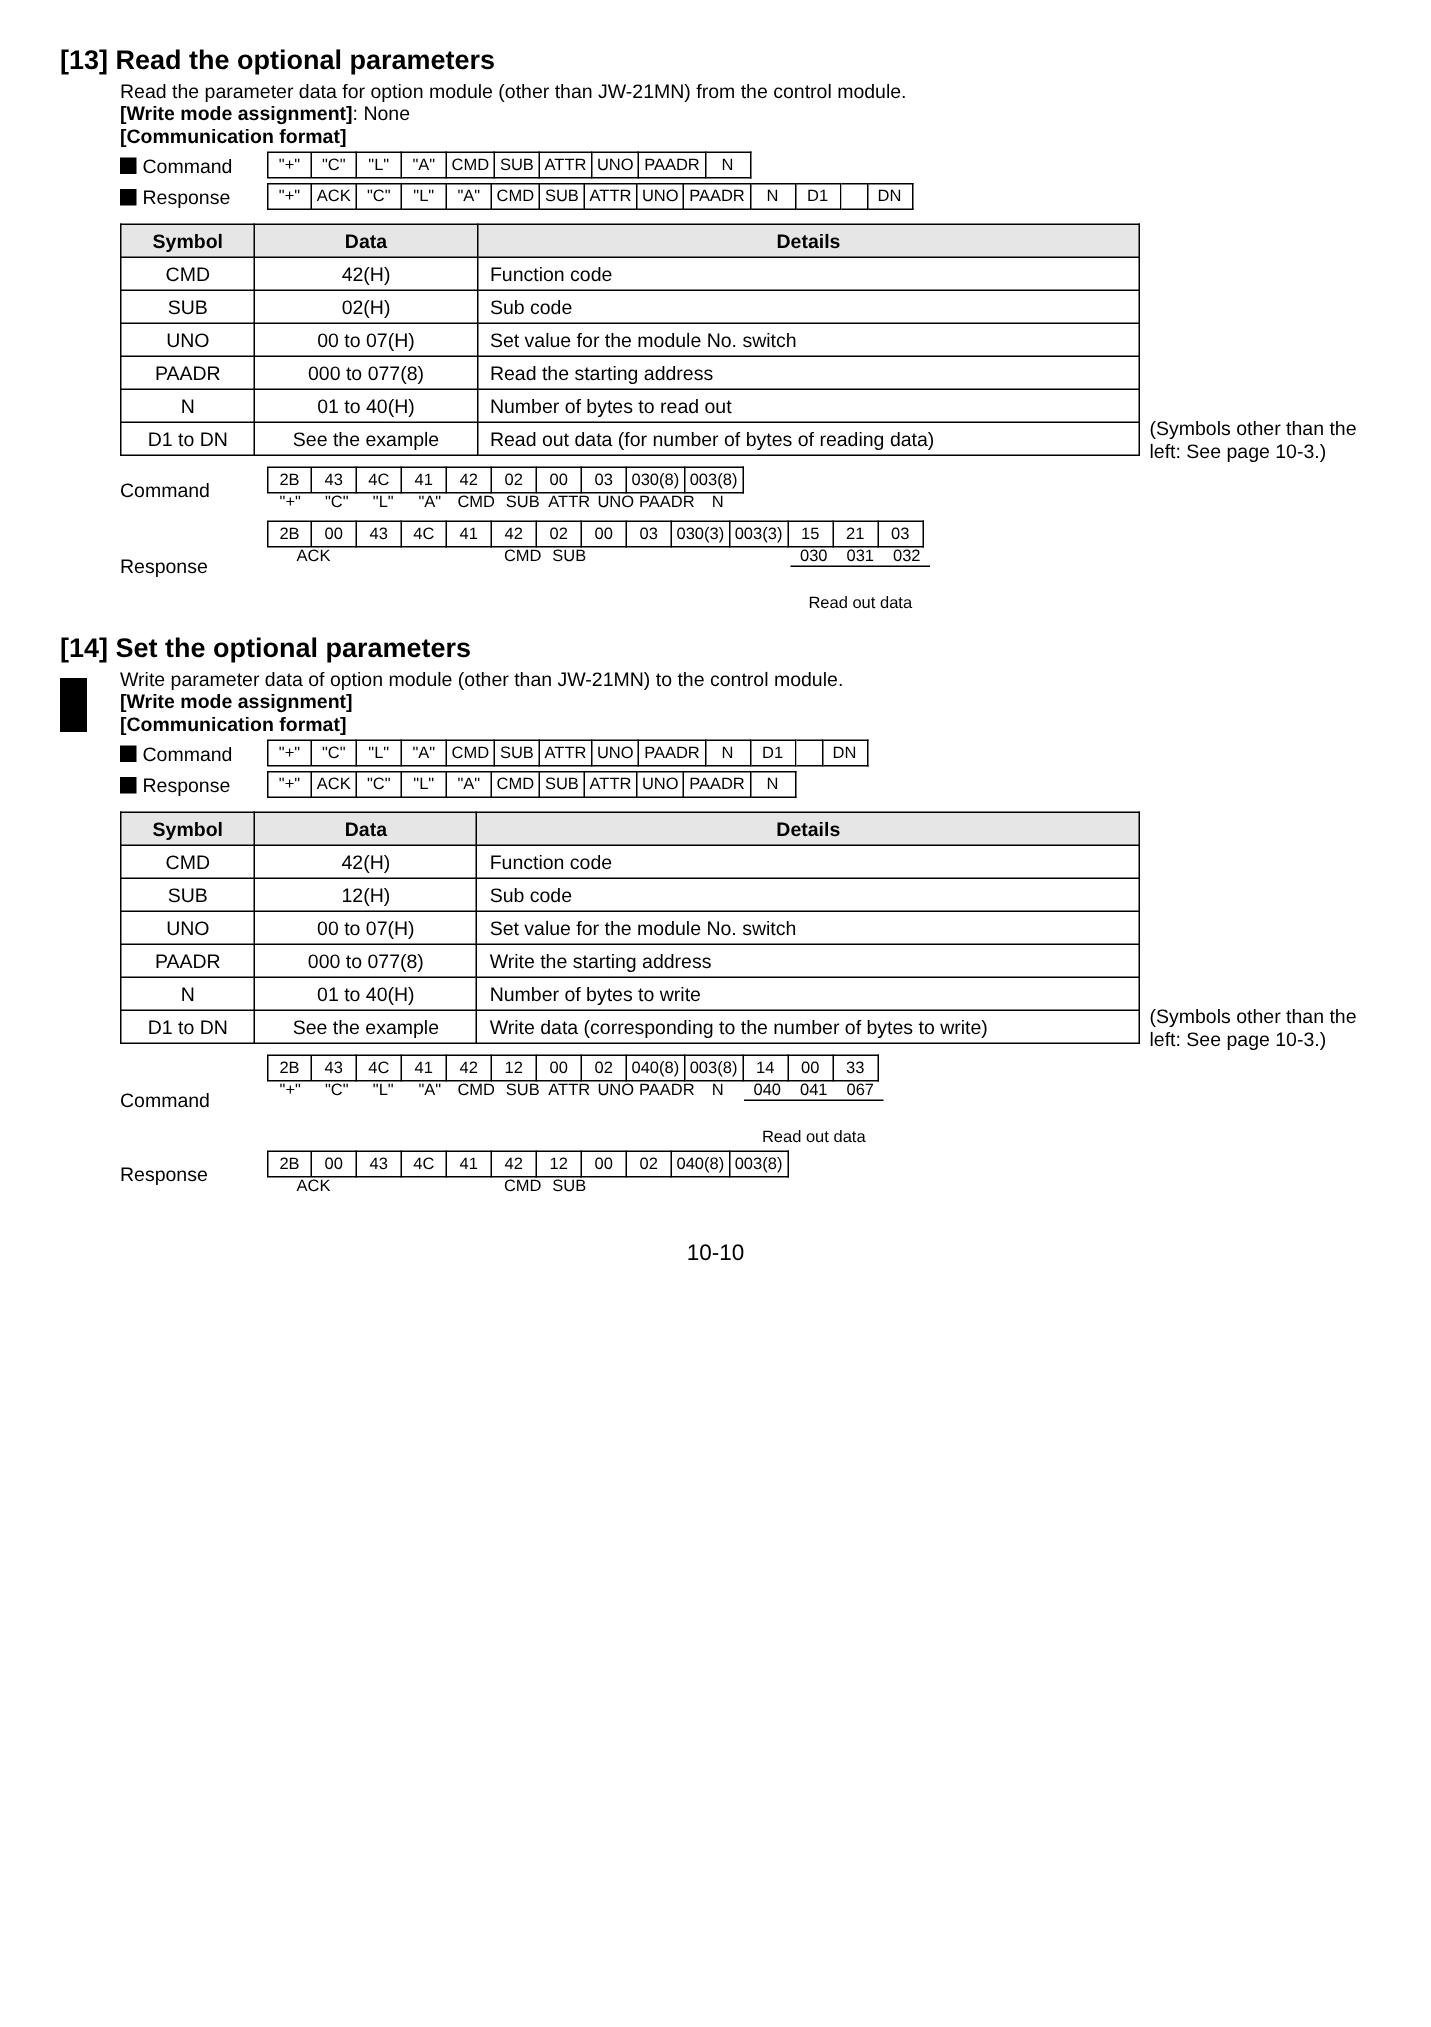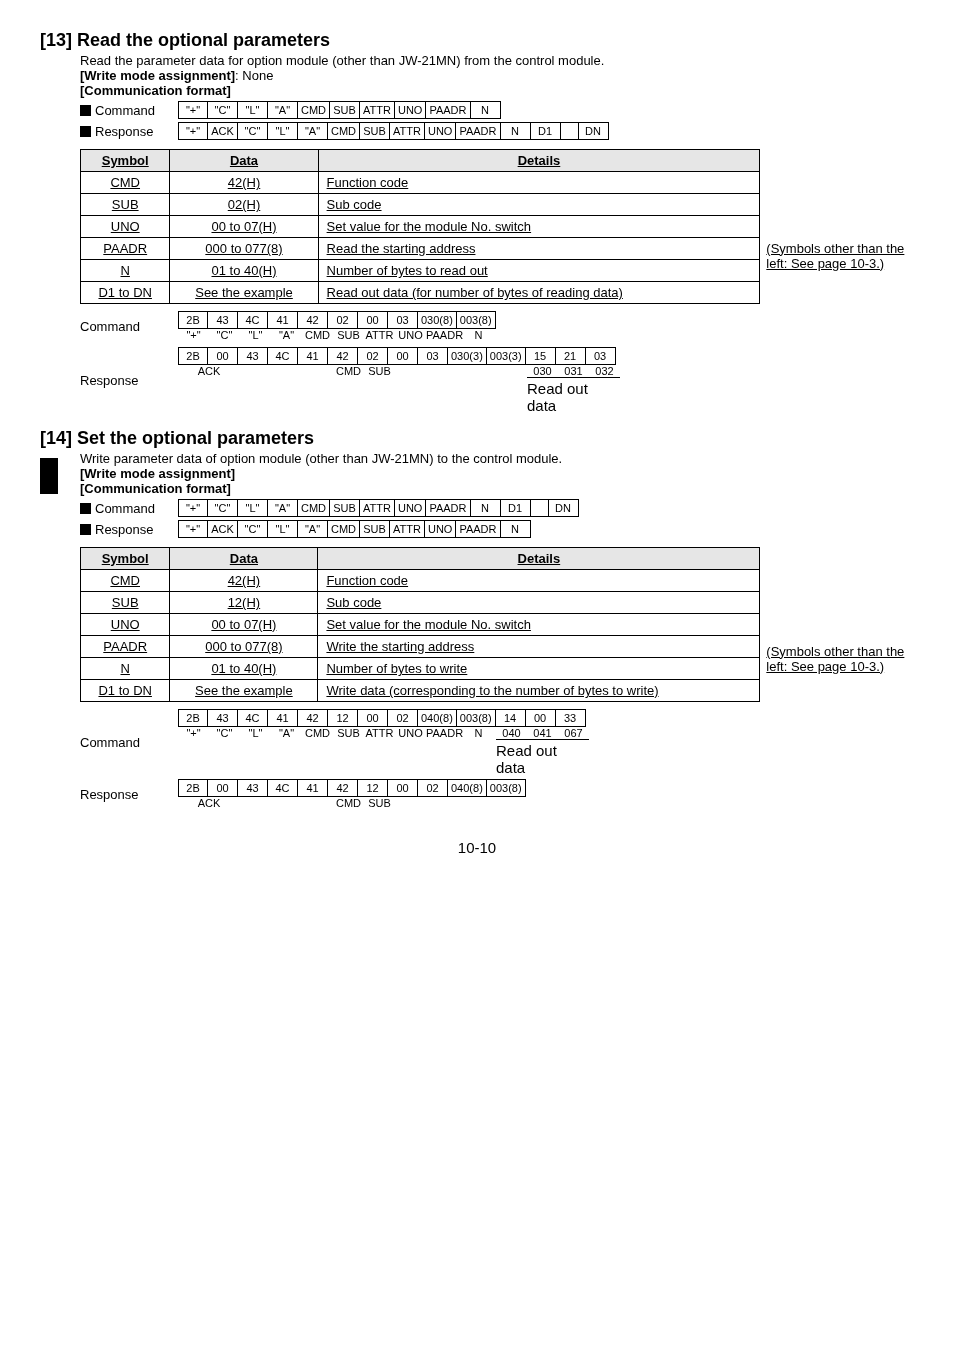--- a/index.html
+++ b/index.html
@@ -22,24 +22,24 @@
   .cell:first-child { border-left: 1px solid #000; }
   .cell.wider { min-width: 34px; }
   .gap-cell { border-top: 1px solid #000; border-bottom: 1px solid #000; border-right: 1px solid #000; width: 18px; background: #fff; }
   .main-table { border-collapse: collapse; margin: 6px 0 4px 0; }
   .main-table th, .main-table td { border: 1px solid #000; padding: 3px 8px; font-size: 13px; vertical-align: middle; }
   .main-table th { background: #e6e6e6; font-weight: bold; text-align: center; }
   .col-sym { width: 90px; text-align: center; }
   .col-data { width: 150px; text-align: center; }
   .col-det { width: 450px; }
   .sidenote { font-size: 13px; margin-left: 6px; width: 150px; }
-  .flex-row { display: flex; align-items: center; text-decoration: underline; }
+  .flex-row { display: flex; align-items: flex-end; }
   .under-labels { display: flex; font-size: 11px; }
   .under-labels span { text-align: center; }
-  .bracket-lbl { font-size: 15px; margin-top: 2px; }
+  .bracket-lbl { font-size: 11px; text-align: center; margin-top: 18px; }
   .small-note { font-size: 13px; margin: 6px 0 10px 40px; }
   .page-num { text-align: center; font-size: 15px; margin-top: 30px; }
   .black-tab { position: absolute; left: 0; width: 18px; height: 36px; background: #000; }
 </style>
 </head>
 <body>
 
 <div class="sec-title">[13]  Read the optional parameters</div>
 <div class="indent">
   <div>Read the parameter data for option module (other than JW-21MN) from the control module.</div>

